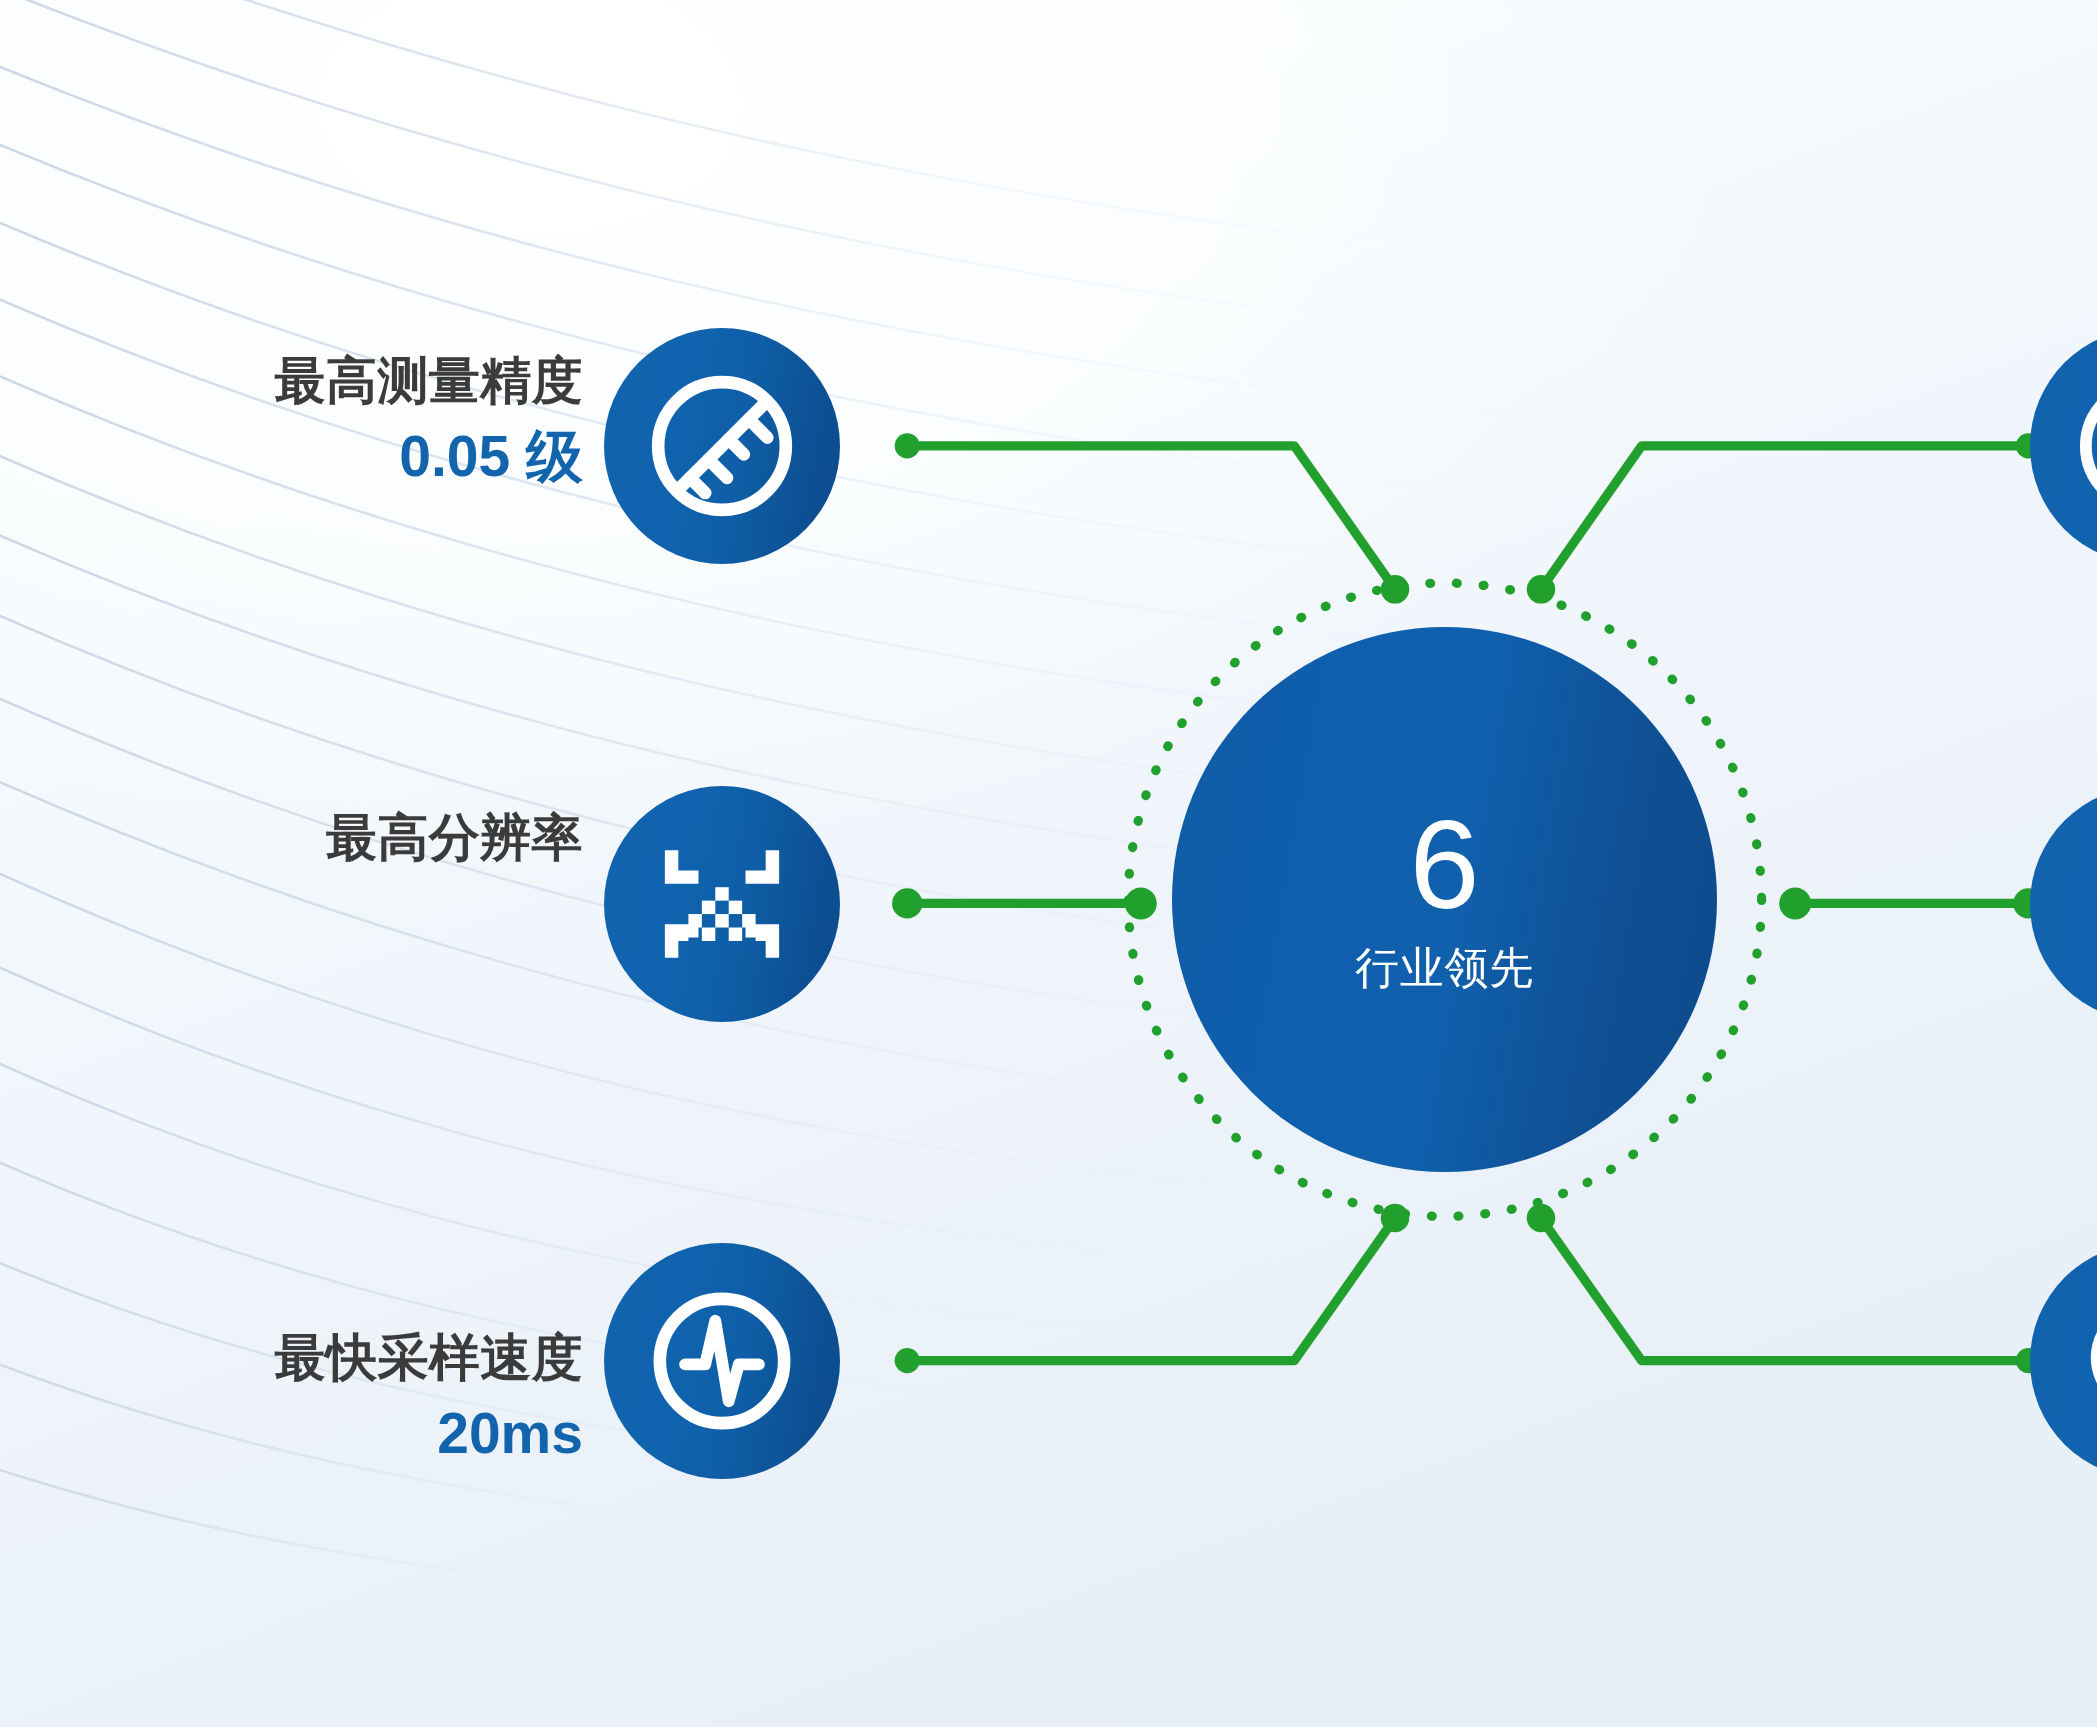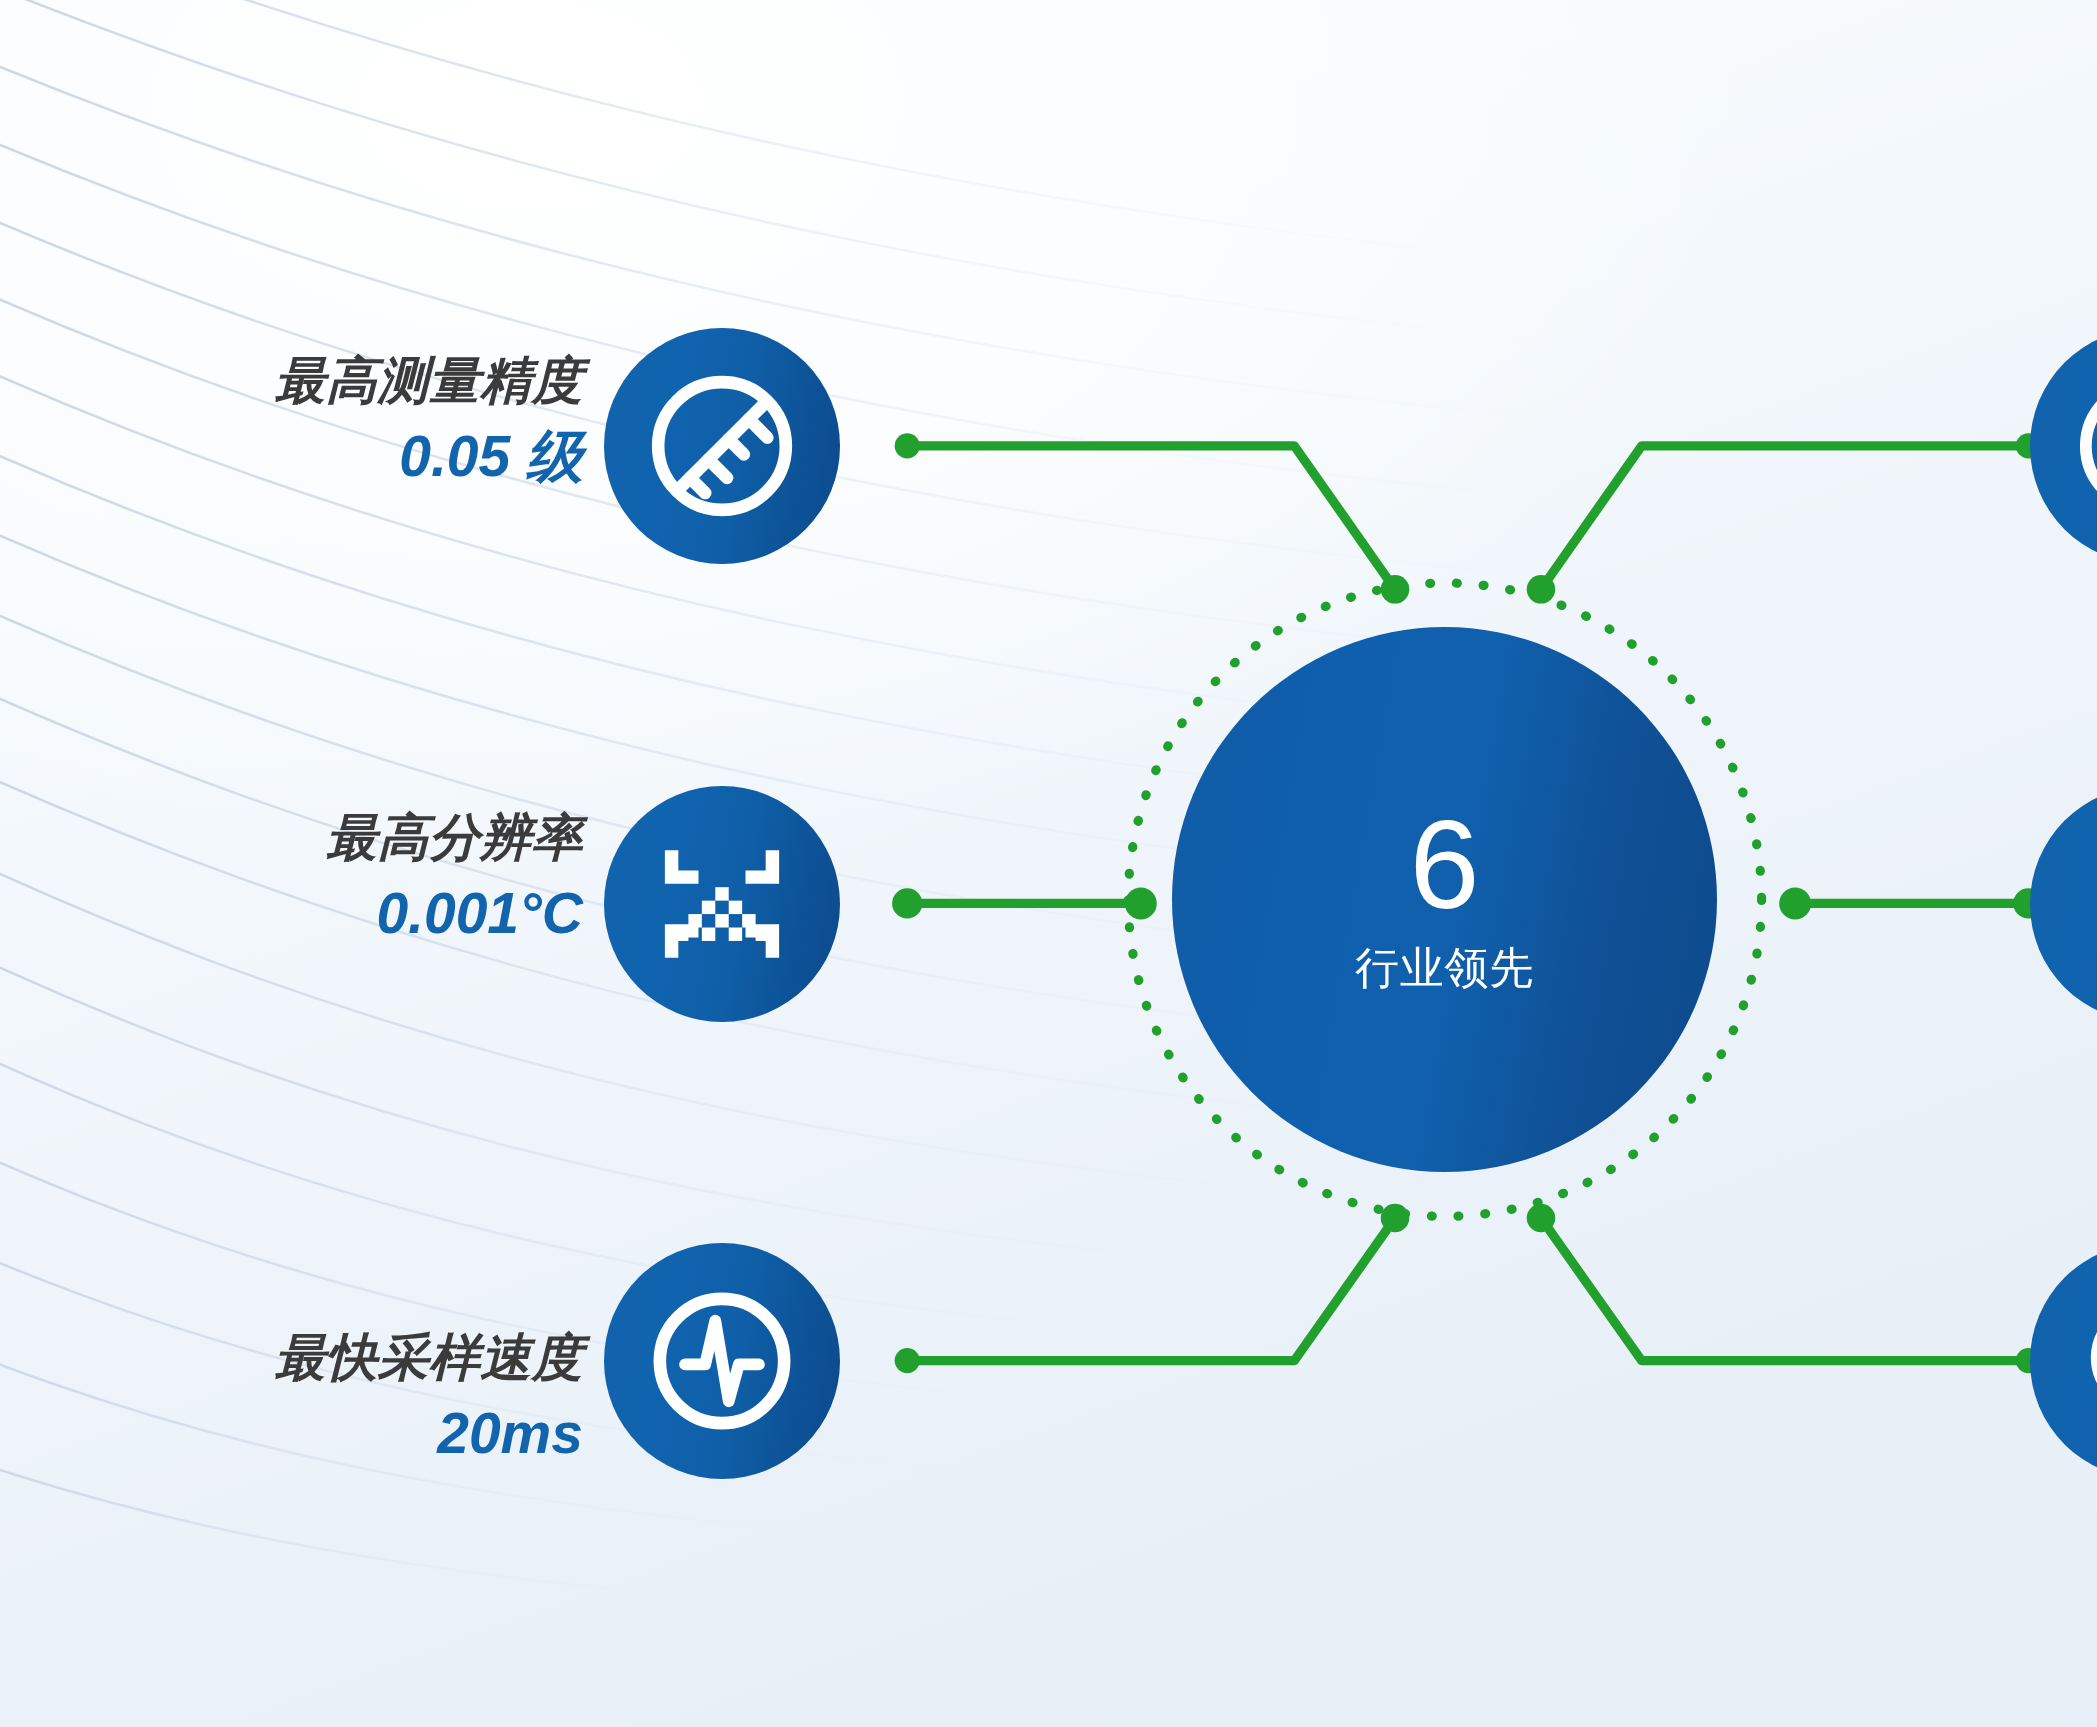--- a/index.html
+++ b/index.html
@@ -48,21 +48,21 @@
   
   .item-text { position:absolute; }
   .item-text .t-title {
     font-size:51px; font-weight:700; color:#3b3b3b;
     line-height:1.18; white-space:nowrap; letter-spacing:0.4px;
   }
   .item-text .t-value {
     font-size:57px; font-weight:700; color:#1264ad;
     line-height:1.18; white-space:nowrap; margin-top:11.7px; letter-spacing:0px;text-align:right;
   }
-  .item-text.left { text-align:right;font-style:italic; }
+  .item-text.left { text-align:right; }
 
   
   #connectors { position:absolute; inset:0; pointer-events:none; }
 </style>
 </head>
 <body>
 
 <div id="stage">
 
   <svg id="arcs" viewBox="0 0 7000 4118" preserveAspectRatio="none">
@@ -169,21 +169,20 @@
         <rect x="62" y="56" width="8" height="8"></rect>
         <rect x="22" y="64" width="8" height="8"></rect>
         <rect x="38" y="64" width="8" height="8"></rect>
         <rect x="54" y="64" width="8" height="8"></rect>
         <rect x="70" y="64" width="8" height="8"></rect>
       </g>
     </svg>
   </div>
   <div class="item-text left" style="right:2353px; top:808px; width:503px;">
     <div class="t-title">最高分辨率</div>
-    <div class="t-value">0.001°C</div>
   </div>
 
   <div class="icon-circle" style="left:604px; top:1243px;">
     <svg viewBox="0 0 100 100">
       <circle cx="50" cy="50" r="37" fill="none" stroke="#ffffff" stroke-width="7.5"></circle>
       <polyline points="28,52 40,52 46,26 54,74 60,52 72,52" fill="none" stroke="#ffffff" stroke-width="7" stroke-linecap="round" stroke-linejoin="round"></polyline>
     </svg>
   </div>
   <div class="item-text left" style="right:2353px; top:1328px; width:503px;">
     <div class="t-title">最快采样速度</div>

